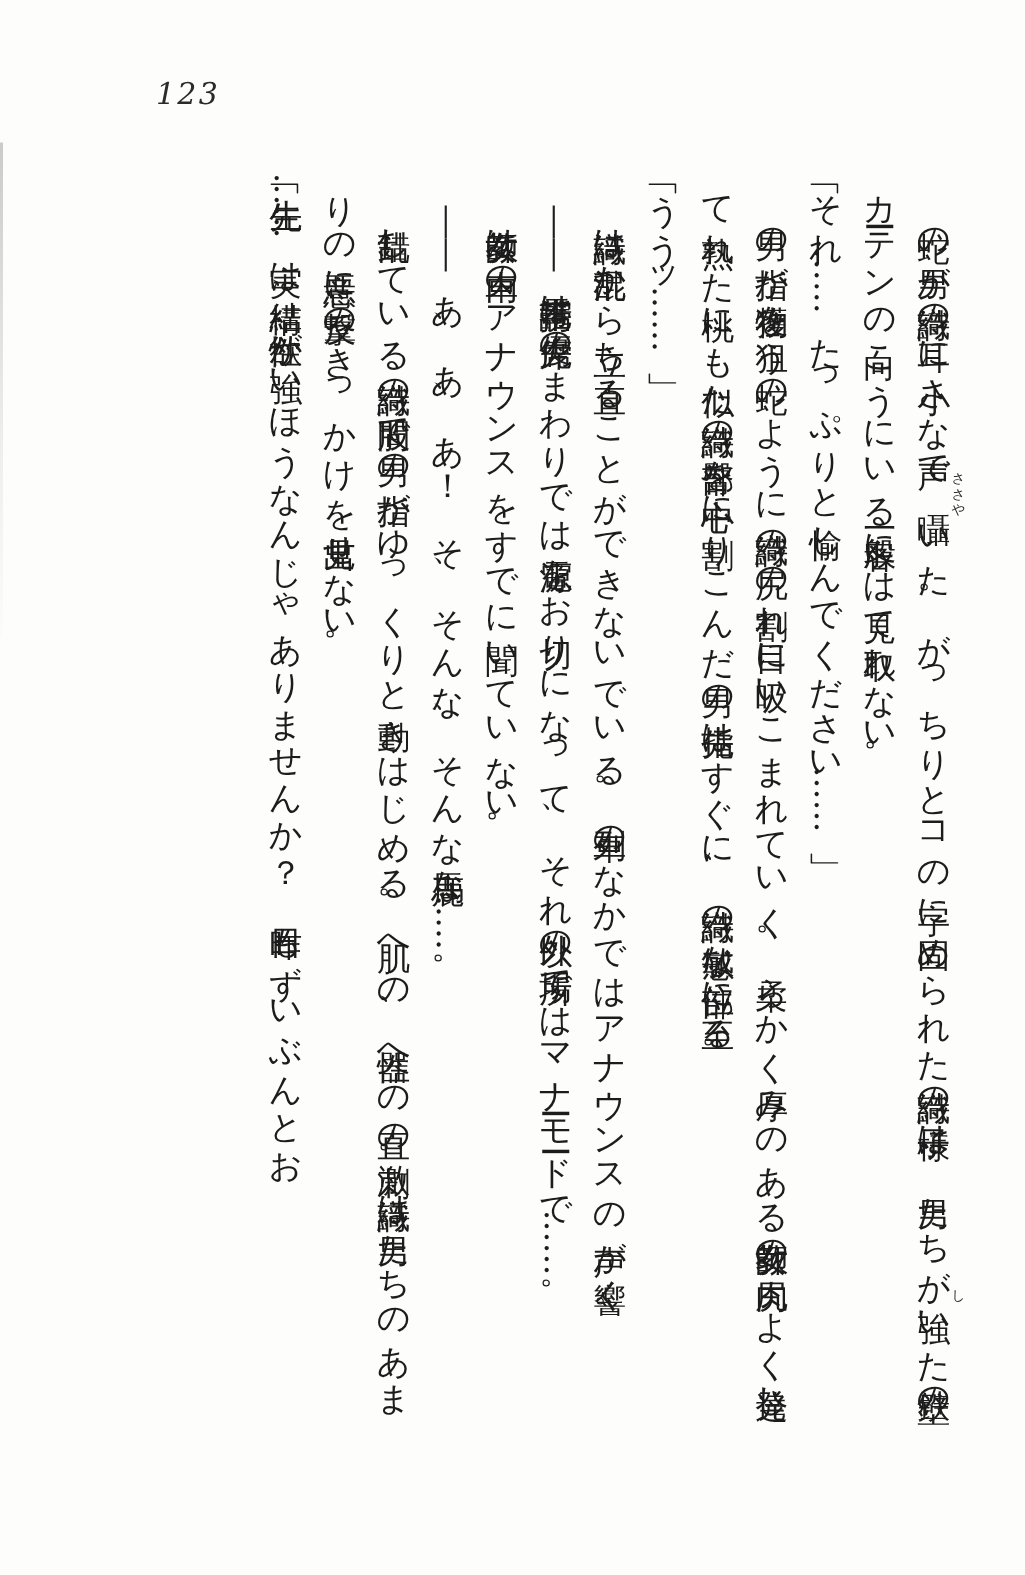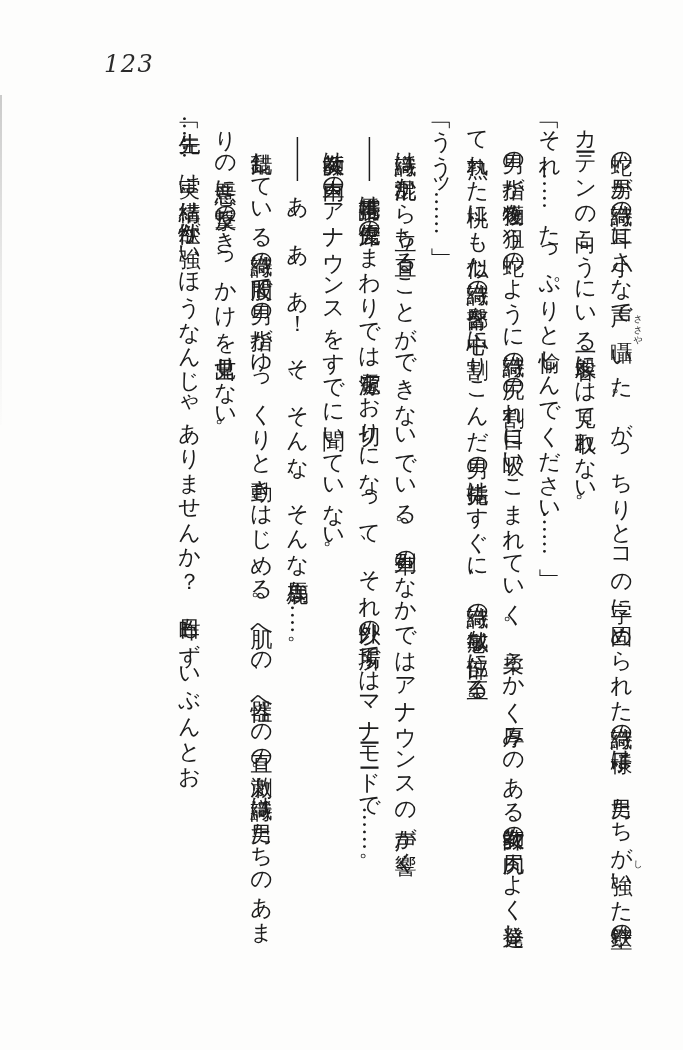--- a/index.html
+++ b/index.html
@@ -12,21 +12,21 @@
     width: 683px;
     height: 1050px;
     background: #fdfdfc;
     overflow: hidden;
     font-family: "DejaVu Serif", serif;
   }
   .page-number {
     position: absolute;
     top: 50px;
     left: 104px;
-    font-size: 24px;
+    font-size: 20px;
     font-style: italic;
     letter-spacing: 1.5px;
     color: #2b2b2b;
   }
   .text-block {
     position: absolute;
     top: 115px;
     right: 40px;
     height: 838px;
     writing-mode: vertical-rl;

